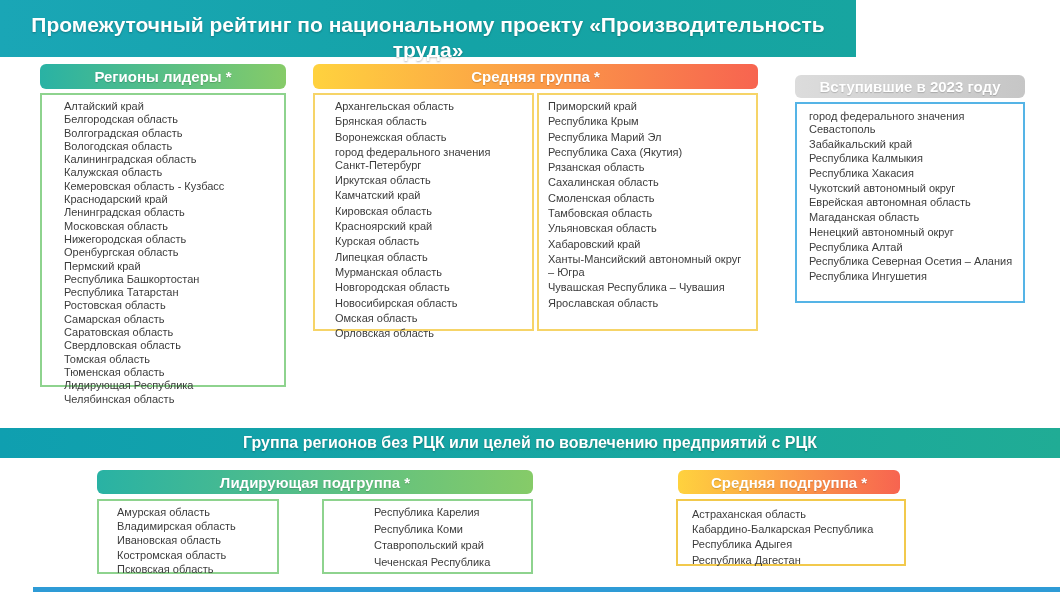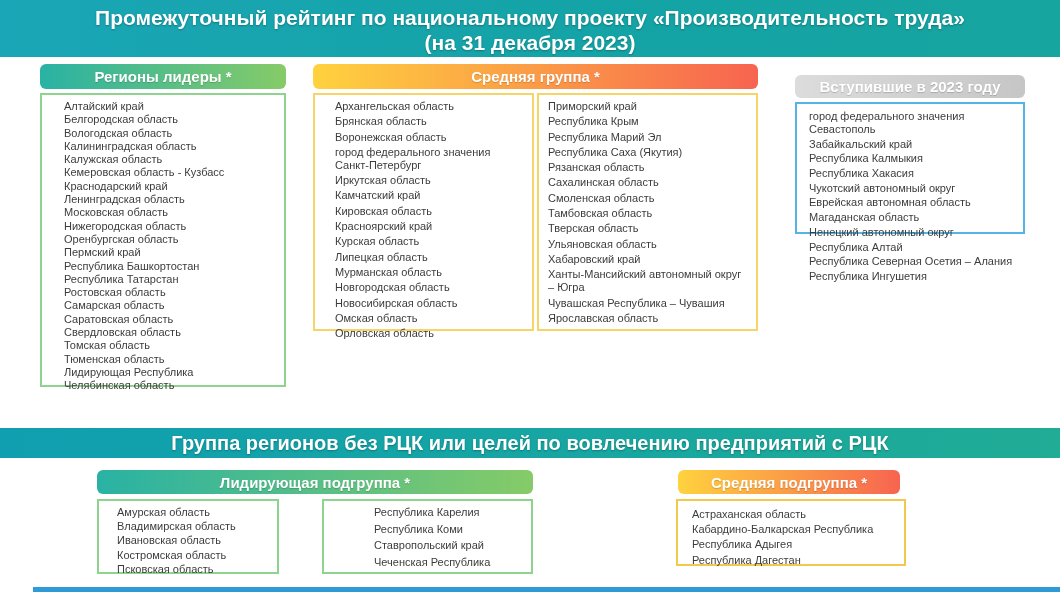--- a/index.html
+++ b/index.html
@@ -2,24 +2,24 @@
 <html lang="ru"><head>
 <meta charset="utf-8">
 <style>
   html,body{margin:0;padding:0;}
   body{
     width:1060px;height:592px;position:relative;overflow:hidden;
     background:#ffffff;
     font-family:"Liberation Sans","DejaVu Sans",sans-serif;
   }
   .title-banner{
-    position:absolute;left:0;top:0;width:1060px;height:57px;
+    position:absolute;left:0;top:0;width:856px;height:57px;
     background:linear-gradient(90deg,#1aa6b6 0%,#14a3a6 55%,#17a5a0 100%);
     color:#fff;text-align:center;font-weight:bold;font-size:21px;line-height:25px;
-    padding-top:5px;box-sizing:border-box;
+    padding-top:12px;box-sizing:border-box;
     text-shadow:0 1px 2px rgba(0,0,0,.28);
   }
   .pill{
     position:absolute;height:25px;border-radius:6px;
     display:flex;align-items:center;justify-content:center;
     color:#fff;font-weight:bold;font-size:15px;
     text-shadow:0 1px 1px rgba(0,0,0,.18);
   }
   .pill-green{background:linear-gradient(90deg,#29b2a4 0%,#86cb68 100%);}
   .pill-warm{background:linear-gradient(90deg,#ffd23e 0%,#f76450 100%);}
@@ -37,21 +37,21 @@
   }
   .box-leaders{padding-left:22px;padding-right:6px;}
   .box-leaders .region-item{line-height:13.3px;}
   .box-mid{padding-left:9px;padding-right:6px;}
   .box-mid .region-item{line-height:13px;margin-bottom:2.3px;}
   .box-joined{padding-left:12px;padding-right:8px;padding-top:6px;}
   .box-joined .region-item{line-height:13px;margin-bottom:1.7px;}
   .banner2{
     position:absolute;left:0;top:428px;width:1060px;height:30px;
     background:linear-gradient(90deg,#0f9fb0 0%,#18a7a0 60%,#20ac95 100%);
-    color:#fff;font-weight:bold;font-size:20px;text-align:center;line-height:30px;
+    color:#fff;font-weight:bold;font-size:16px;text-align:center;line-height:30px;
     text-shadow:0 1px 2px rgba(0,0,0,.28);
   }
   .box-sub{padding-left:18px;padding-right:6px;}
   .box-sub .region-item{line-height:13px;margin-bottom:1.2px;}
   .box-sub-right .region-item{line-height:13px;margin-bottom:3.6px;margin-left:32px;}
   .box-sub-warm{padding-left:14px;padding-right:6px;padding-top:7px;}
   .box-sub-warm .region-item{line-height:13px;margin-bottom:2.2px;}
   .footnote{
     position:absolute;top:607px;right:5px;
     font-size:9px;font-weight:bold;color:#222;text-align:right;
@@ -66,20 +66,21 @@
 
 <div class="title-banner">
   <div>Промежуточный рейтинг по национальному проекту «Производительность труда»</div>
   <div>(на 31 декабря 2023)</div>
 </div>
 
 <div class="pill pill-green" style="left:40px;top:64px;width:246px;">Регионы лидеры *</div>
 <div class="box border-green box-leaders" style="left:40px;top:93px;width:246px;height:294px;">
     <div class="region-item">Алтайский край</div>
     <div class="region-item">Белгородская область</div>
+    <div class="region-item">Волгоградская область</div>
     <div class="region-item">Вологодская область</div>
     <div class="region-item">Калининградская область</div>
     <div class="region-item">Калужская область</div>
     <div class="region-item">Кемеровская область - Кузбасс</div>
     <div class="region-item">Краснодарский край</div>
     <div class="region-item">Ленинградская область</div>
     <div class="region-item">Московская область</div>
     <div class="region-item">Нижегородская область</div>
     <div class="region-item">Оренбургская область</div>
     <div class="region-item">Пермский край</div>
@@ -115,30 +116,29 @@
   </div>
 <div class="box border-gold box-mid" style="left:537px;top:93px;width:221px;height:238px;">
     <div class="region-item">Приморский край</div>
     <div class="region-item">Республика Крым</div>
     <div class="region-item">Республика Марий Эл</div>
     <div class="region-item">Республика Саха (Якутия)</div>
     <div class="region-item">Рязанская область</div>
     <div class="region-item">Сахалинская область</div>
     <div class="region-item">Смоленская область</div>
     <div class="region-item">Тамбовская область</div>
-    <div class="region-item">Тверская область</div>
     <div class="region-item">Ульяновская область</div>
     <div class="region-item">Хабаровский край</div>
     <div class="region-item">Ханты-Мансийский автономный округ – Югра</div>
     <div class="region-item">Чувашская Республика – Чувашия</div>
     <div class="region-item">Ярославская область</div>
   </div>
 
 <div class="pill pill-gray" style="left:795px;top:75px;width:230px;height:23px;">Вступившие в 2023 году</div>
-<div class="box border-blue box-joined" style="left:795px;top:102px;width:230px;height:132px;">
+<div class="box border-blue box-joined" style="left:795px;top:102px;width:230px;height:201px;">
     <div class="region-item">город федерального значения Севастополь</div>
     <div class="region-item">Забайкальский край</div>
     <div class="region-item">Республика Калмыкия</div>
     <div class="region-item">Республика Хакасия</div>
     <div class="region-item">Чукотский автономный округ</div>
     <div class="region-item">Еврейская автономная область</div>
     <div class="region-item">Магаданская область</div>
     <div class="region-item">Ненецкий автономный округ</div>
     <div class="region-item">Республика Алтай</div>
     <div class="region-item">Республика Северная Осетия – Алания</div>

